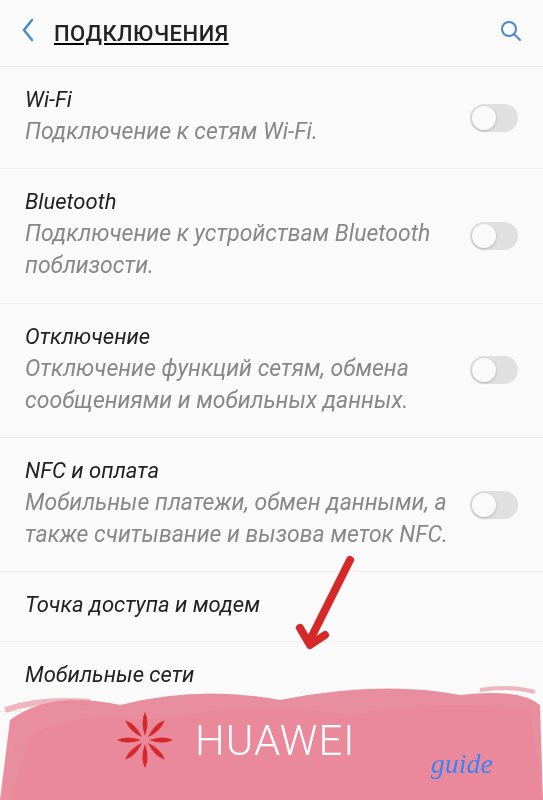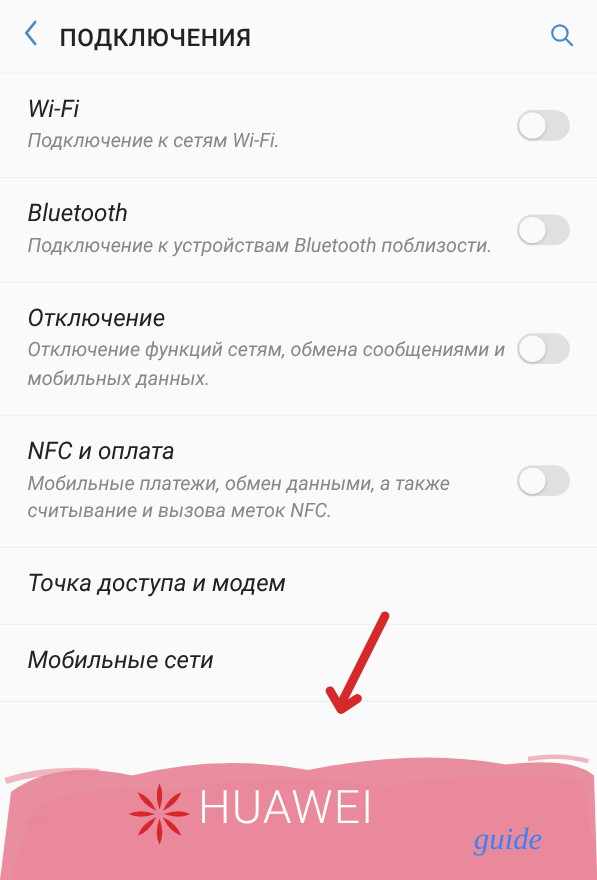--- a/index.html
+++ b/index.html
@@ -10,24 +10,25 @@
     body {
       font-family: -apple-system, BlinkMacSystemFont, 'Segoe UI', Roboto, Arial, sans-serif;
       background: #fafafa;
       width: 543px;
       height: 800px;
       overflow: hidden;
       position: relative;
     }
     .header {
       display: flex;
-      align-items: flex-end;
+      align-items: center;
       padding: 18px 20px;
       background: #fafafa;
       border-bottom: 1px solid #eee;
+      text-decoration: underline;
     }
     .back-icon {
       color: #4a8ac9;
       font-size: 24px;
       margin-right: 18px;
       cursor: pointer;
     }
     .header-title {
       flex: 1;
       font-size: 22px;
@@ -53,21 +54,21 @@
       flex: 1;
       font-style: italic;
     }
     .setting-title {
       font-size: 22px;
       color: #222;
       font-weight: 400;
       margin-bottom: 4px;
     }
     .setting-subtitle {
-      font-size: 18px;
+      font-size: 23px;
       color: #888;
       line-height: 1.4;
     }
     .toggle {
       width: 48px;
       height: 28px;
       background: #e0e0e0;
       border-radius: 14px;
       position: relative;
       cursor: pointer;
@@ -105,21 +106,23 @@
       bottom: 0;
       left: 0;
       right: 0;
       height: 140px;
     }
     .huawei-logo {
       position: absolute;
       bottom: 30px;
       left: 115px;
       display: flex;
+      align-items: center;
       z-index: 11;
+      gap: 15px;
     }
     .huawei-petals {
       width: 60px;
       height: 60px;
       position: relative;
       margin-right: 5px;
     }
     .huawei-text {
       color: #fff;
       font-size: 42px;

